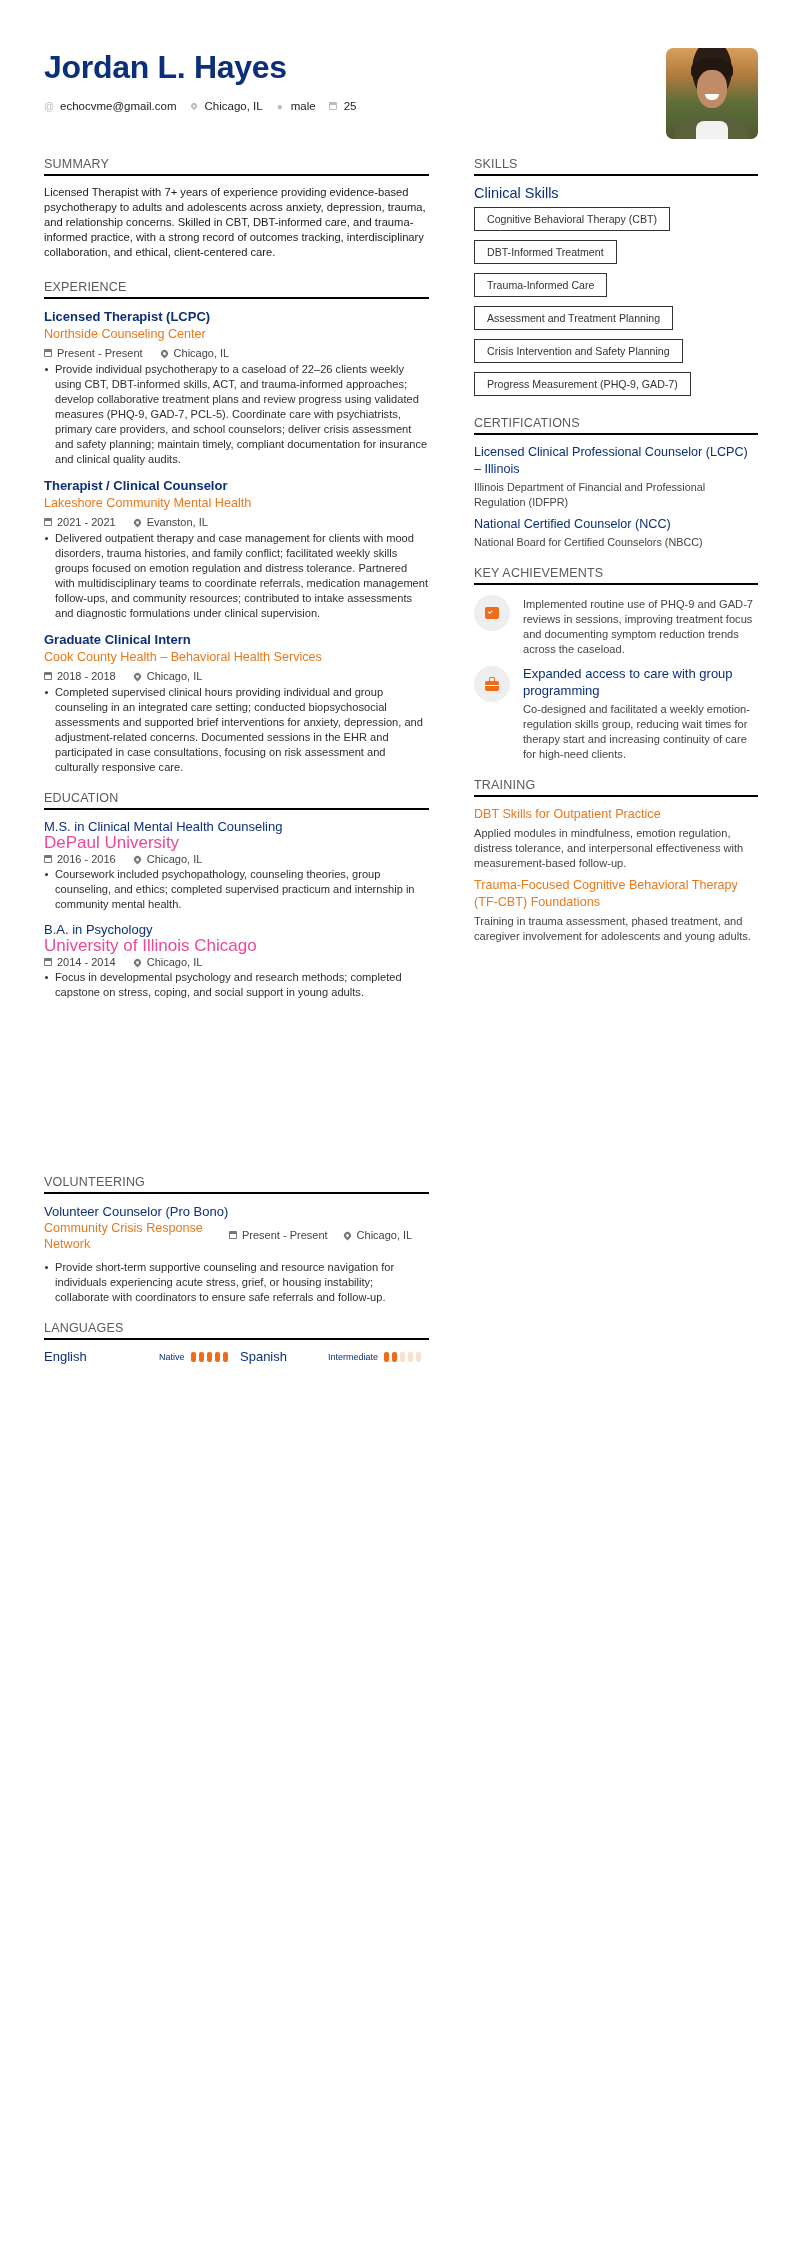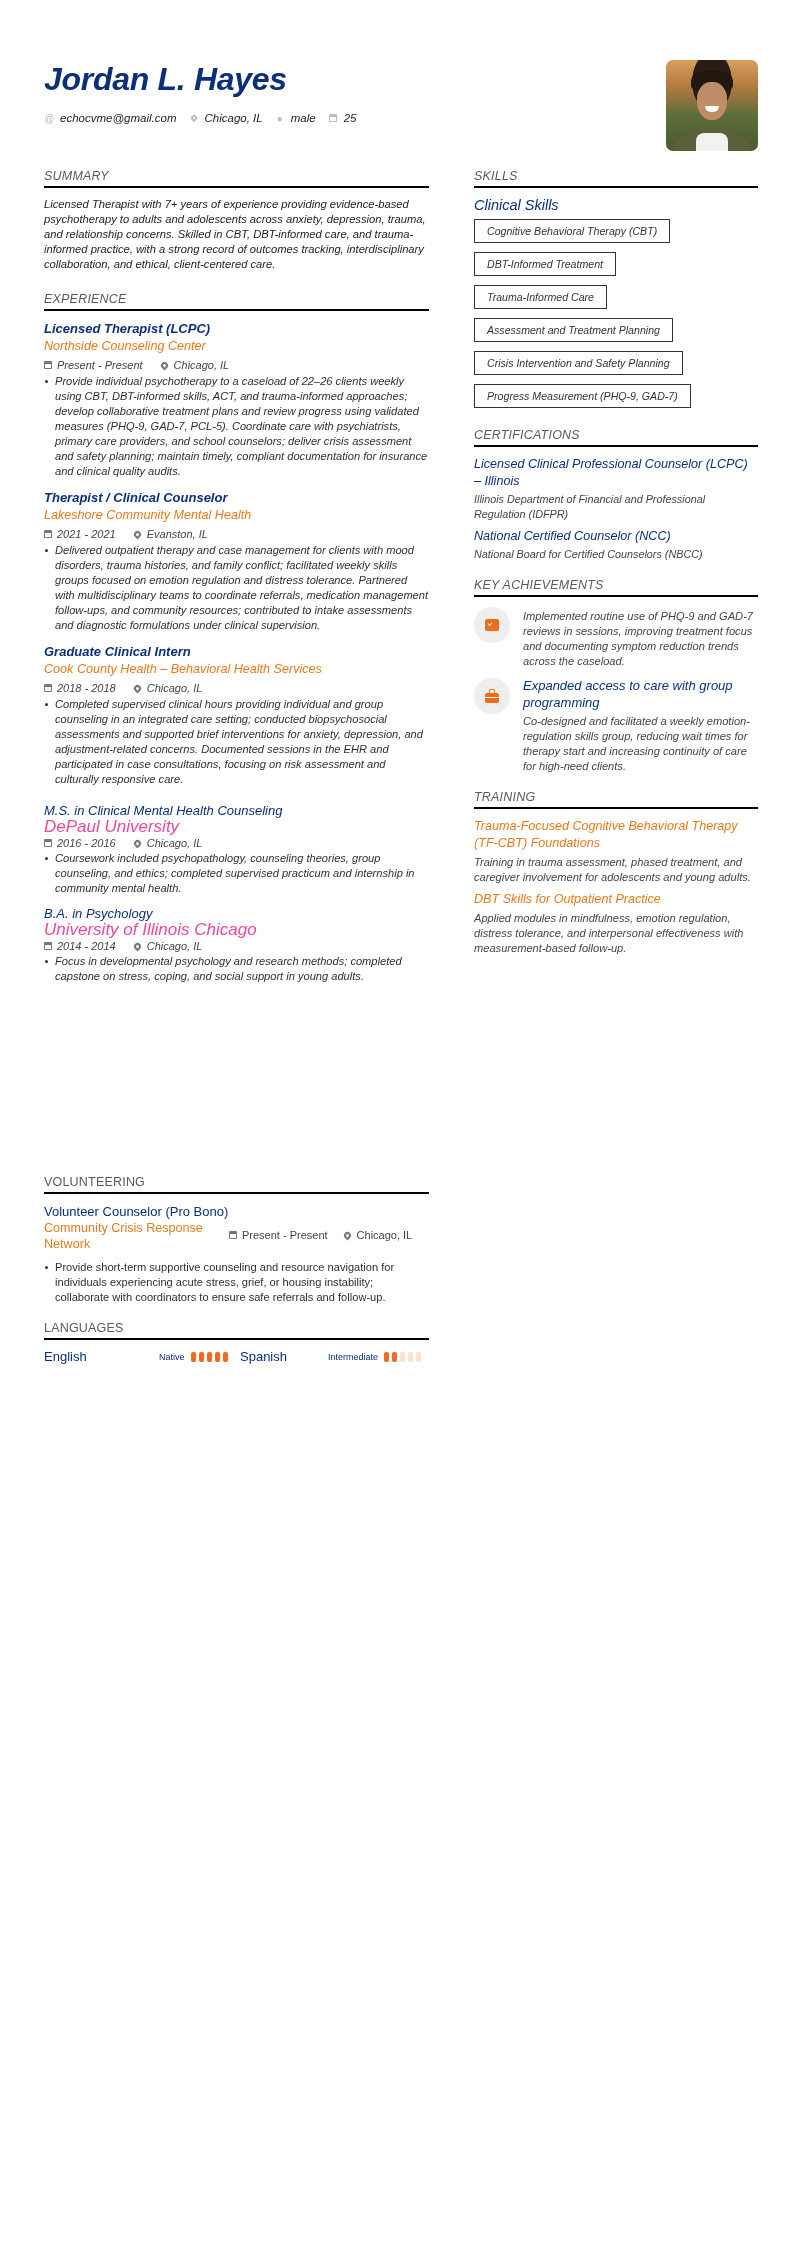--- a/index.html
+++ b/index.html
@@ -1,20 +1,20 @@
 <!DOCTYPE html>
 <html><head>
   <meta charset="utf-8">
   <style>
     * { box-sizing: border-box; margin: 0; padding: 0; }
     html, body { width: 794px; background: #ffffff; }
     body { font-family: "Liberation Sans", sans-serif; color: #2b2b2b; position: relative; height: 2246px; overflow: hidden; }
 
     .page { position: absolute; left: 0; width: 794px; }
-    .page1 { top: 16px; height: 1140px; font-style: italic; }
+    .page1 { top: 4px; height: 1140px; }
     .page2 { top: 1140px; height: 1106px; }
 
     .header { position: absolute; left: 44px; top: 44px; width: 620px; }
     .name { font-size: 32px; font-weight: bold; color: #0b2f7a; letter-spacing: -0.3px; line-height: 38px; }
     .role { font-size: 15px; color: #e8791c; margin-top: 1px; }
     .contacts { display: flex; align-items: center; margin-top: 14px; font-size: 11.5px; color: #222; }
     .contact { display: flex; align-items: center; margin-right: 12px; }
     .contact .ic { width: 10px; height: 10px; margin-right: 6px; display: inline-flex; align-items: center; justify-content: center; color: #bdbdbd; font-size: 10px; }
 
     .photo { position: absolute; left: 666px; top: 44px; width: 92px; height: 91px; border-radius: 7px; overflow: hidden;
@@ -184,20 +184,21 @@
               <span>Chicago, IL</span>
             </span>
         </div>
         <ul class="bullets">
             <li>Completed supervised clinical hours providing individual and group counseling in an integrated care setting; conducted biopsychosocial assessments and supported brief interventions for anxiety, depression, and adjustment-related concerns. Documented sessions in the EHR and participated in case consultations, focusing on risk assessment and culturally responsive care.</li>
           </ul>
       </div>
     </div>
 
     <div style="margin-top:16px;">
+      <div class="sec-title">EDUCATION</div>
 
       <div class="job">
         <div class="edu-title">M.S. in Clinical Mental Health Counseling</div>
         <div class="edu-org">DePaul University</div>
         <div class="meta" style="margin:3px 0 2px;">
           <span class="item">
               <span class="cal"></span>
               <span>2016 - 2016</span>
             </span>
           <span class="item">
@@ -271,26 +272,26 @@
         <div>
           <div class="ach-title">Expanded access to care with group programming</div>
           <div class="ach-desc">Co-designed and facilitated a weekly emotion-regulation skills group, reducing wait times for therapy start and increasing continuity of care for high-need clients.</div>
         </div>
       </div>
     </div>
 
     <div style="margin-top:16px;">
       <div class="sec-title">TRAINING</div>
       <div class="train">
+        <div class="train-title">DBT Skills for Outpatient Practice</div>
+        <div class="train-desc">Applied modules in mindfulness, emotion regulation, distress tolerance, and interpersonal effectiveness with measurement-based follow-up.</div>
+      </div>
+      <div class="train">
         <div class="train-title">Trauma-Focused Cognitive Behavioral Therapy (TF-CBT) Foundations</div>
         <div class="train-desc">Training in trauma assessment, phased treatment, and caregiver involvement for adolescents and young adults.</div>
-      </div>
-      <div class="train">
-        <div class="train-title">DBT Skills for Outpatient Practice</div>
-        <div class="train-desc">Applied modules in mindfulness, emotion regulation, distress tolerance, and interpersonal effectiveness with measurement-based follow-up.</div>
       </div>
     </div>
   </div>
 
 </div>
 
 <div class="page page2">
   <div class="col-left" style="top:35px;">
     <div>
       <div class="sec-title">VOLUNTEERING</div>

